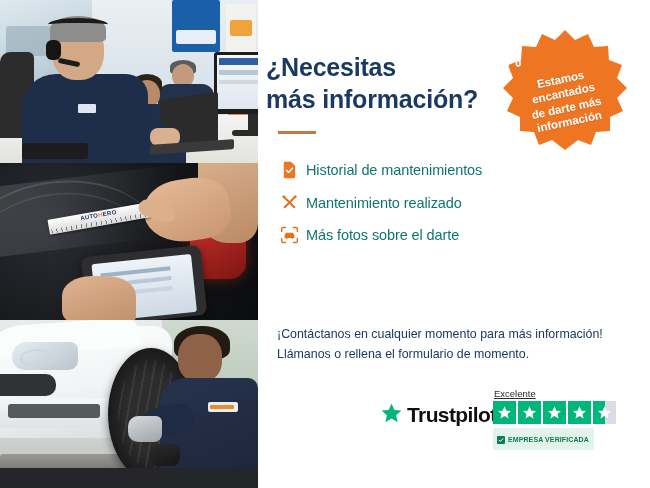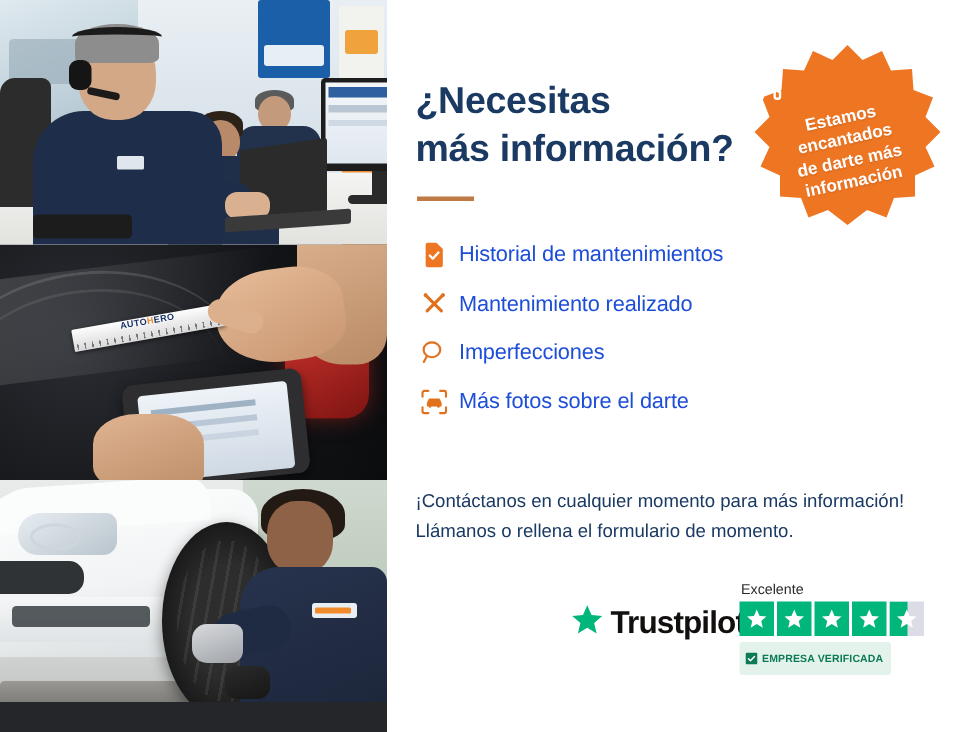--- a/index.html
+++ b/index.html
@@ -179,50 +179,50 @@
   .p3-mech-arm{position:absolute;left:142px;top:86px;width:52px;height:30px;
       background:#1f2b43;border-radius:14px;transform:rotate(-12deg);}
   .p3-glove{position:absolute;left:128px;top:96px;width:34px;height:26px;
       background:linear-gradient(160deg,#d8dadd,#9fa3a8);border-radius:10px 6px 8px 10px;}
   .p3-glove2{position:absolute;left:150px;top:124px;width:30px;height:22px;
       background:linear-gradient(160deg,#2b2b2b,#161616);border-radius:8px;}
 
   
   .content{position:relative;flex:1;height:488px;background:#ffffff;}
 
-  .heading{position:absolute;left:19px;top:52px;width:250px;
+  .heading{position:absolute;left:8px;top:52px;width:250px;
       font-size:25px;line-height:1.26;font-weight:bold;color:#1b3a63;letter-spacing:-.2px;}
   .rule{position:absolute;left:20px;top:131px;width:38px;height:3px;background:#c07a45;}
 
   
   .badge{position:absolute;left:245px;top:28px;width:124px;height:124px;}
   .badge svg{position:absolute;inset:0;}
   .badge-ico{position:absolute;left:0;top:22px;width:124px;text-align:center;
       color:#ffffff;}
   .badge-txt{position:absolute;left:14px;top:44px;width:96px;
       transform:rotate(-12deg);text-align:center;
       font-size:11.5px;line-height:1.24;font-weight:bold;color:#ffffff;
       text-shadow:0 1px 1px rgba(0,0,0,.1);}
 
   
   .list{position:absolute;left:14px;top:154px;width:290px;}
   .li{display:flex;align-items:center;height:32.5px;}
   .li-ico{width:34px;flex:0 0 34px;display:flex;align-items:center;justify-content:center;}
-  .li-label{font-size:14.5px;color:#1d4ed8;letter-spacing:-.1px;}
+  .li-label{font-size:14.5px;color:#0f766e;letter-spacing:-.1px;}
 
   
   .para{position:absolute;left:19px;top:324px;width:360px;
       font-size:12.4px;line-height:1.62;color:#1b3a63;}
 
   
   .tp{position:absolute;left:122px;top:388px;width:250px;height:62px;}
   .tp-logo{position:absolute;left:0;top:14px;display:flex;align-items:center;gap:4px;}
   .tp-word{font-size:21px;font-weight:bold;color:#12100e;letter-spacing:-.6px;}
   .tp-right{position:absolute;left:113px;top:0;width:136px;}
-  .tp-excelente{font-size:9.5px;color:#2b2b2b;margin-left:1px;}
+  .tp-excelente{font-size:9.5px;color:#2b2b2b;margin-left:1px;text-decoration:underline;}
   .tp-stars{display:flex;gap:2px;margin-top:2px;}
   .tp-star{width:23px;height:23px;background:#00b67a;display:flex;align-items:center;
       justify-content:center;position:relative;overflow:hidden;}
   .tp-star.half{background:#dcdce6;}
   .tp-star.half:before{content:"";position:absolute;left:0;top:0;width:50%;height:100%;
       background:#00b67a;}
   .tp-star svg{position:relative;z-index:2;}
   .tp-verified{display:inline-flex;align-items:center;gap:3px;margin-top:4px;
       background:#e3f3ec;border-radius:2px;padding:2px 5px 2px 4px;}
   .tp-verified-txt{font-size:7px;font-weight:bold;color:#0b7a55;letter-spacing:.1px;}
@@ -368,29 +368,20 @@
           <svg width="19" height="19" viewBox="0 0 24 24" fill="none" stroke="#e2711d" stroke-width="2.6" stroke-linecap="round" stroke-linejoin="round">
             <path d="M4.5 4.5 L18 18"></path>
             <path d="M19.5 4.5 L6 18"></path>
             <circle cx="4.8" cy="4.8" r="1.6" fill="#e2711d" stroke="none"></circle>
             <circle cx="19.2" cy="4.8" r="1.6" fill="#e2711d" stroke="none"></circle>
           </svg>
         </span>
         <span class="li-label">Mantenimiento realizado</span>
       </div>
 
-      <div class="li">
-        <span class="li-ico">
-          <svg width="18" height="18" viewBox="0 0 24 24" fill="none" stroke="#e2711d" stroke-width="1.9" stroke-linecap="round">
-            <ellipse cx="10.6" cy="9.6" rx="7.4" ry="6.6"></ellipse>
-            <path d="M6.2 15.2 L3.4 20.4"></path>
-          </svg>
-        </span>
-        <span class="li-label">Imperfecciones</span>
-      </div>
 
       <div class="li">
         <span class="li-ico">
           <svg width="19" height="18" viewBox="0 0 24 23" fill="none" stroke="#e2711d" stroke-width="1.8" stroke-linecap="round" stroke-linejoin="round">
             <path d="M2 7V3.6A1.6 1.6 0 0 1 3.6 2H7"></path>
             <path d="M17 2h3.4A1.6 1.6 0 0 1 22 3.6V7"></path>
             <path d="M22 16v3.4a1.6 1.6 0 0 1-1.6 1.6H17"></path>
             <path d="M7 21H3.6A1.6 1.6 0 0 1 2 19.4V16"></path>
             <path d="M6.4 14.6h11.2v-2.2l-1.5-3.2H7.9l-1.5 3.2Z" fill="#e2711d" stroke="#e2711d" stroke-width="1.4"></path>
             <circle cx="8.4" cy="15.4" r="1.1" fill="#e2711d" stroke="none"></circle>

